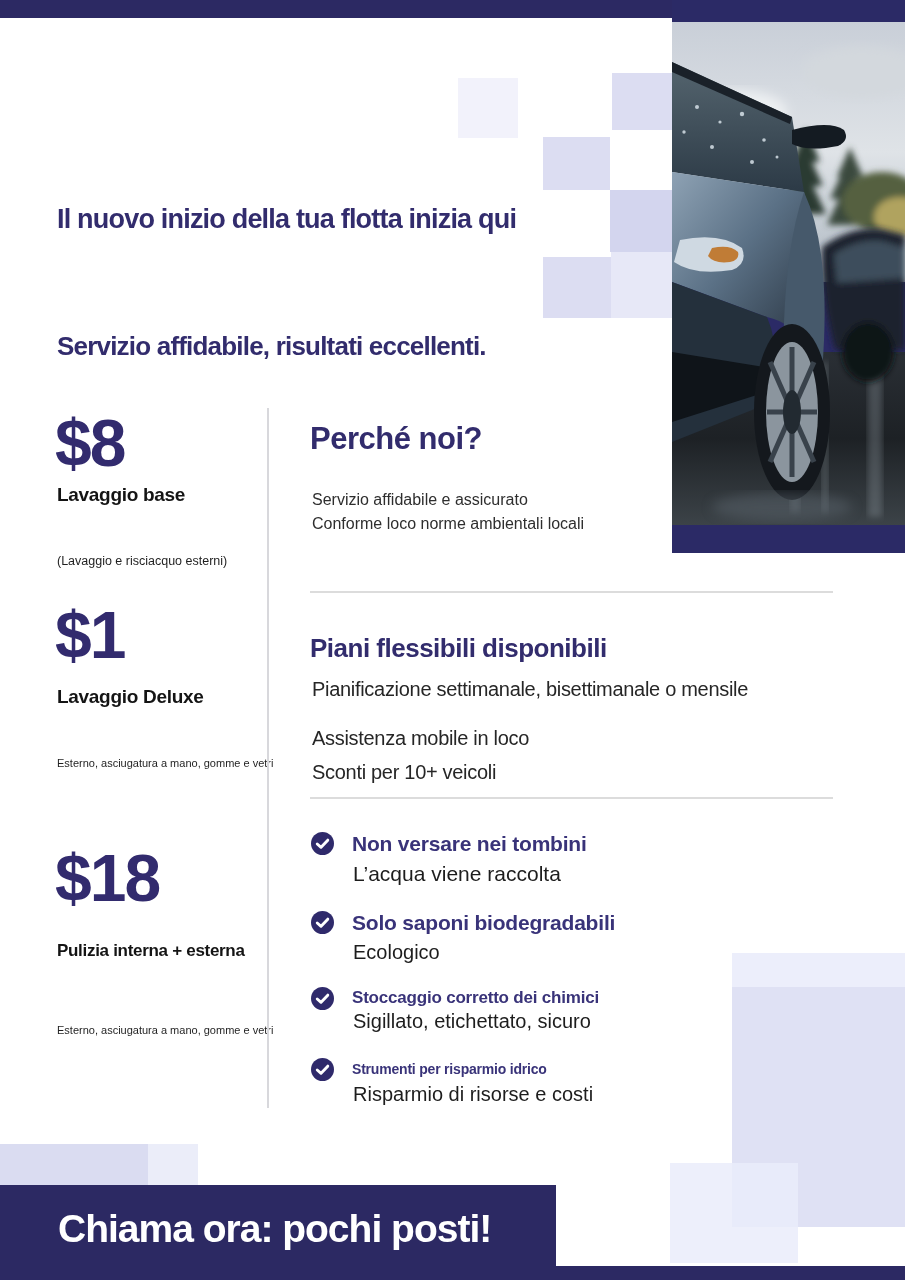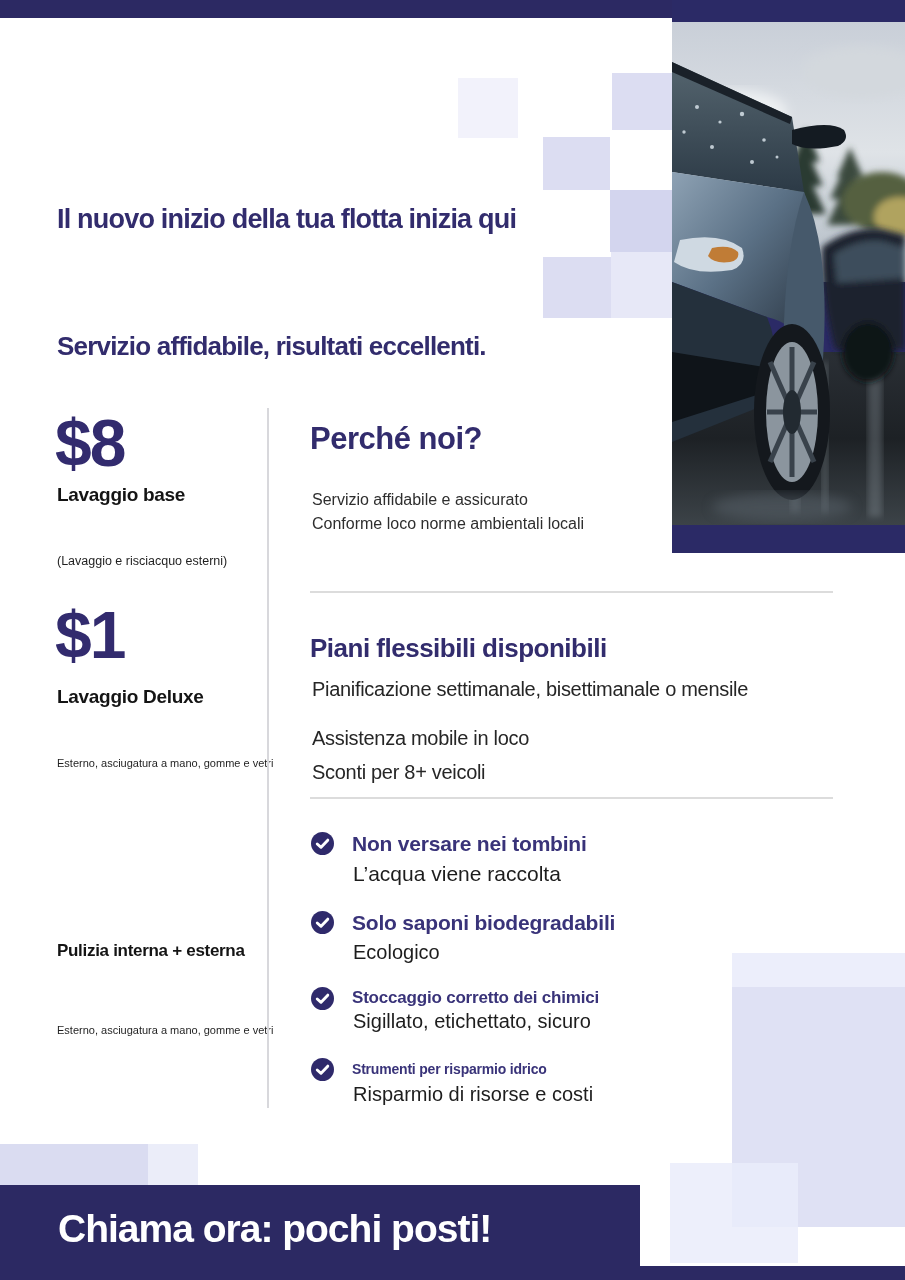--- a/index.html
+++ b/index.html
@@ -78,21 +78,21 @@
   .check-title-1 { top: 911px; font-size: 21px; }
   .check-title-2 { top: 988px; font-size: 17px; }
   .check-title-3 { top: 1061px; font-size: 14px; }
   .check-sub { left: 353px; color: #1d1d1d; }
   .check-sub-0 { top: 862px; font-size: 21px; }
   .check-sub-1 { top: 941px; font-size: 20px; text-align: right; }
   .check-sub-2 { top: 1010px; font-size: 20px; }
   .check-sub-3 { top: 1083px; font-size: 20px; }
 
   
-  .cta-bar { left: 0; top: 1185px; width: 640px; height: 95px; background: #2c2963; }
+  .cta-bar { left: 0; top: 1185px; width: 556px; height: 95px; background: #2c2963; }
   .cta-label {
     position: absolute; left: 58px; top: 22px;
     color: #ffffff; font-size: 39px; font-weight: bold; letter-spacing: -1px;
     white-space: nowrap;
   }
   .bottom-strip { left: 0; top: 1266px; width: 905px; height: 14px; background: #2c2963; }
 </style>
 </head>
 <body>
 
@@ -205,35 +205,36 @@
   <div class="abs subtitle">Servizio affidabile, risultati eccellenti.</div>
 
   <div class="abs price price-0">$8</div>
   <div class="abs tier-name tier-name-0">Lavaggio base</div>
   <div class="abs tier-note tier-note-0">(Lavaggio e risciacquo esterni)</div>
 
   <div class="abs price price-1">$1</div>
   <div class="abs tier-name tier-name-1">Lavaggio Deluxe</div>
   <div class="abs tier-note tier-note-1">Esterno, asciugatura a mano, gomme e vetri</div>
 
+  <div class="abs price price-2">$18</div>
   <div class="abs tier-name tier-name-2">Pulizia interna + esterna</div>
   <div class="abs tier-note tier-note-2">Esterno, asciugatura a mano, gomme e vetri</div>
 
   <div class="abs vline"></div>
 
   <div class="abs section-heading why-heading">Perché noi?</div>
   <div class="abs why-line why-line-0">Servizio affidabile e assicurato</div>
   <div class="abs why-line why-line-1">Conforme loco norme ambientali locali</div>
 
   <div class="abs divider divider-1"></div>
 
   <div class="abs section-heading plans-heading">Piani flessibili disponibili</div>
   <div class="abs plans-line plans-line-0">Pianificazione settimanale, bisettimanale o mensile</div>
   <div class="abs plans-line plans-line-1">Assistenza mobile in loco</div>
-  <div class="abs plans-line plans-line-2">Sconti per 8+ veicoli</div>
+  <div class="abs plans-line plans-line-2">Sconti per 10+ veicoli</div>
 
   <div class="abs divider divider-2"></div>
 
   <svg class="abs check-icon check-icon-0" viewBox="0 0 24 24">
       <circle cx="12" cy="12" r="12" fill="#2f2a6b"></circle>
       <path d="M6.5 12.5 L10.5 16 L17.5 8.5" stroke="#ffffff" stroke-width="3" fill="none" stroke-linecap="round" stroke-linejoin="round"></path>
     </svg>
   <div class="abs check-title check-title-0">Non versare nei tombini</div>
   <div class="abs check-sub check-sub-0">L’acqua viene raccolta</div>
 

